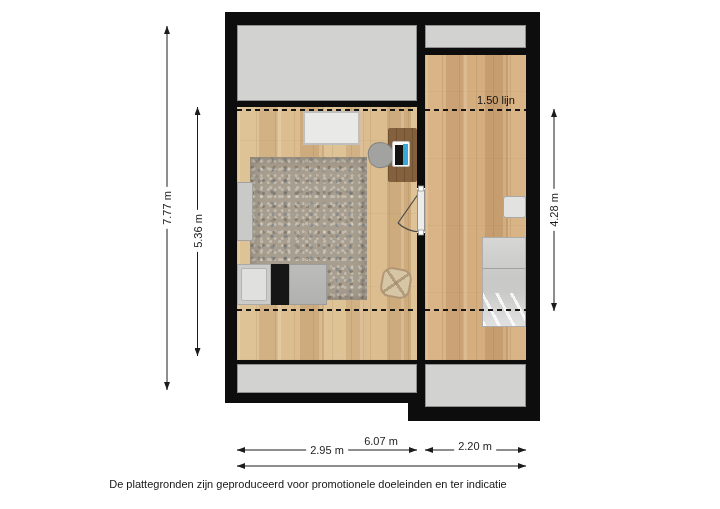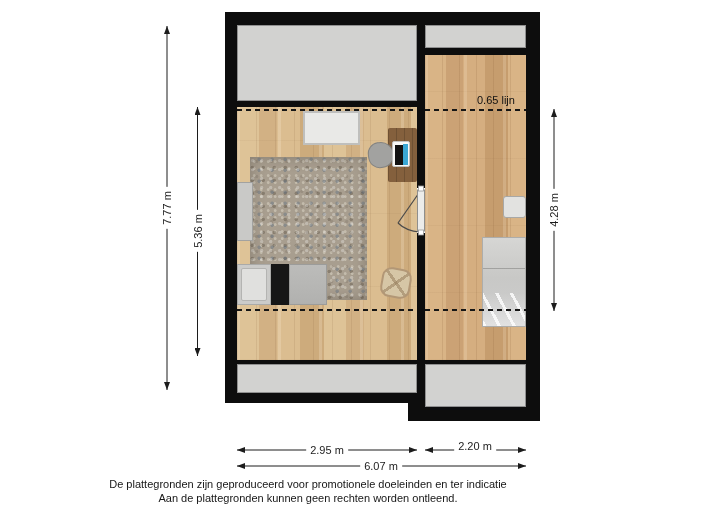--- a/index.html
+++ b/index.html
@@ -138,24 +138,23 @@
 
     <g>
       <path d="M398,223 Q406,231 420,232" fill="none" stroke="#4a4a4a" stroke-width="1.2"></path>
       <line x1="421" y1="190" x2="398" y2="223" stroke="#4a4a4a" stroke-width="1.2"></line>
       <rect x="417.5" y="190" width="7" height="41" fill="#ececea" stroke="#8f8f8d" stroke-width="1"></rect>
       <rect x="418.5" y="186" width="5" height="5" fill="#ffffff" stroke="#9a9a98" stroke-width="0.8"></rect>
       <rect x="418.5" y="230" width="5" height="5" fill="#ffffff" stroke="#9a9a98" stroke-width="0.8"></rect>
     </g>
   </svg>
 
-  <div class="plain-label" style="left:477px;top:94px">0.65 lijn</div>
+  <div class="plain-label" style="left:477px;top:94px">1.50 lijn</div>
 
   <div class="dim-label v" style="left:167px;top:208px">7.77 m</div>
   <div class="dim-label v" style="left:198px;top:231px">5.36 m</div>
   <div class="dim-label v" style="left:554px;top:210px">4.28 m</div>
   <div class="dim-label h" style="left:327px;top:450px">2.95 m</div>
   <div class="dim-label h" style="left:475px;top:446px">2.20 m</div>
-  <div class="dim-label h" style="left:381px;top:466px">6.07 m</div>
+  <div class="dim-label h" style="left:381px;top:441px">6.07 m</div>
 
   <div class="footer-line" style="top:478px">De plattegronden zijn geproduceerd voor promotionele doeleinden en ter indicatie</div>
-  <div class="footer-line" style="top:492px">Aan de plattegronden kunnen geen rechten worden ontleend.</div>
 </div>
 
 </body></html>

